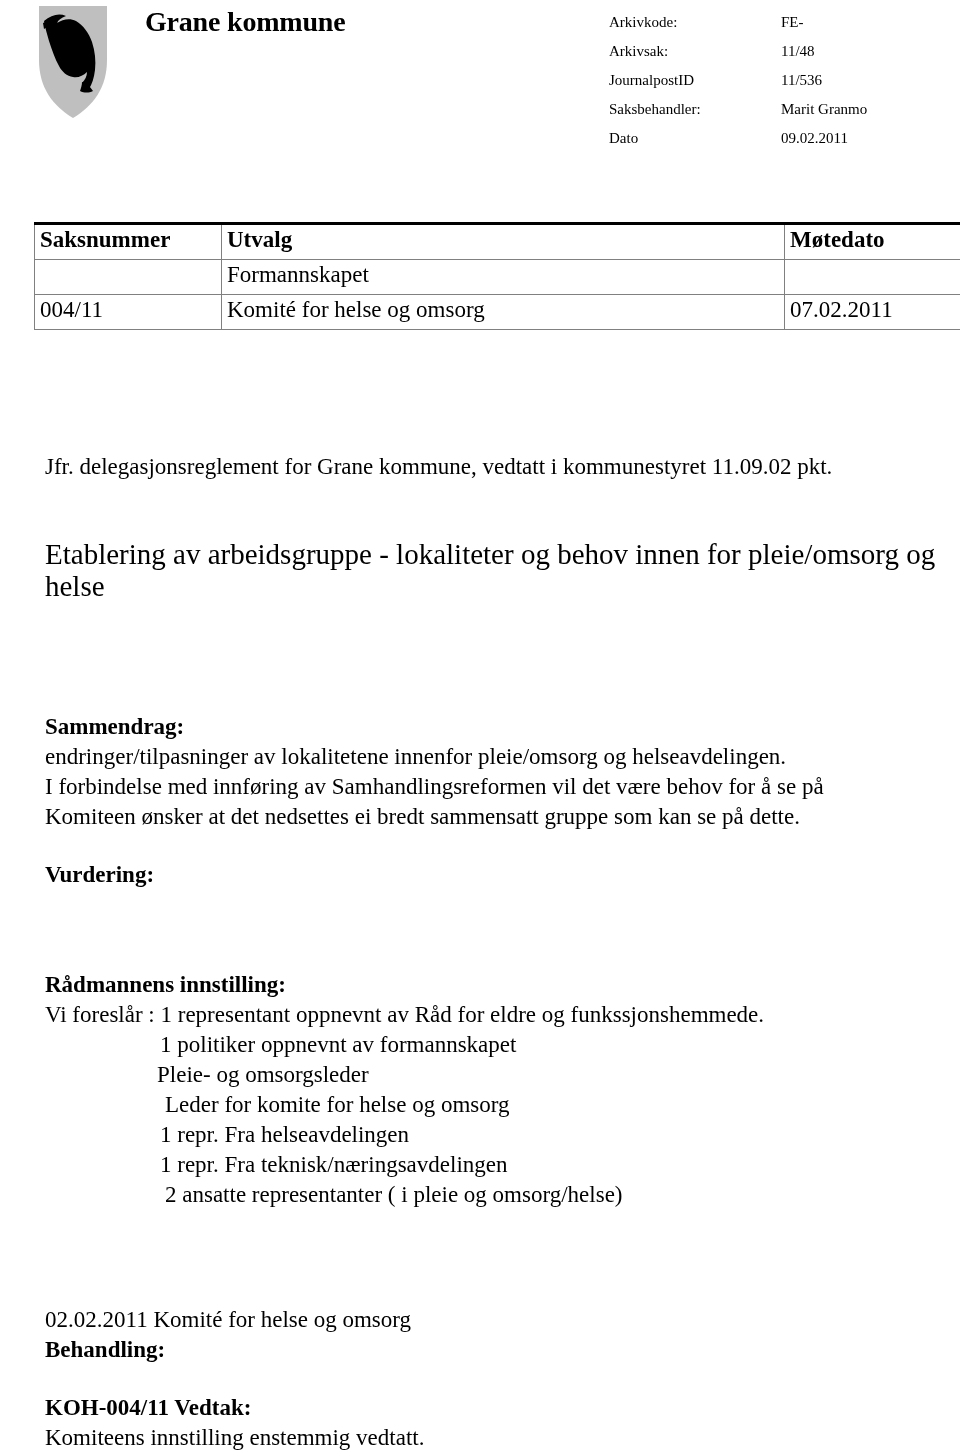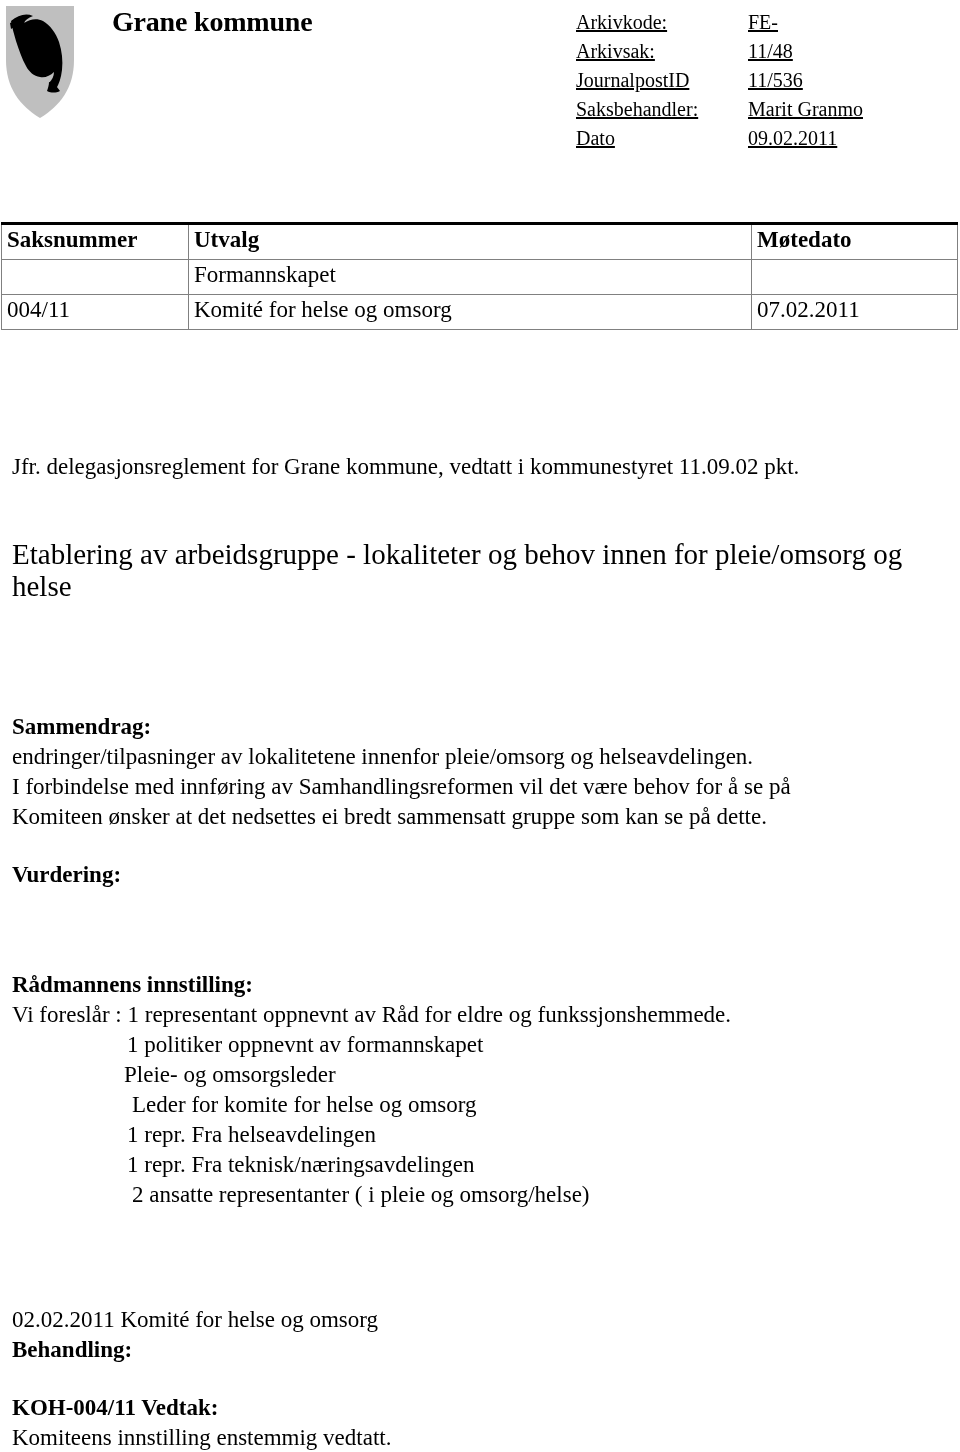--- a/index.html
+++ b/index.html
@@ -13,20 +13,21 @@
     font-family: "Liberation Serif", "DejaVu Serif", serif;
     color: #000000;
     overflow: hidden;
     position: relative;
   }
 
   .page {
     position: relative;
     width: 796px;
     height: 1452px;
+    margin-left: 33px;
   }
 
   
   .header {
     position: relative;
     height: 170px;
   }
 
   .crest {
     position: absolute;
@@ -44,23 +45,22 @@
     font-size: 28px;
     font-weight: bold;
     letter-spacing: -0.2px;
     white-space: nowrap;
   }
 
   .meta {
     position: absolute;
     left: 576px;
     top: 8px;
-    font-size: 20px;
+    font-size: 15px;
     line-height: 29px;
-    text-decoration: underline;
   }
   .meta-row { display: flex; }
   .meta-label { width: 172px; white-space: nowrap; }
   .meta-value { white-space: nowrap; }
 
   
   .utvalg-table {
     position: absolute;
     left: 1px;
     top: 222px;

